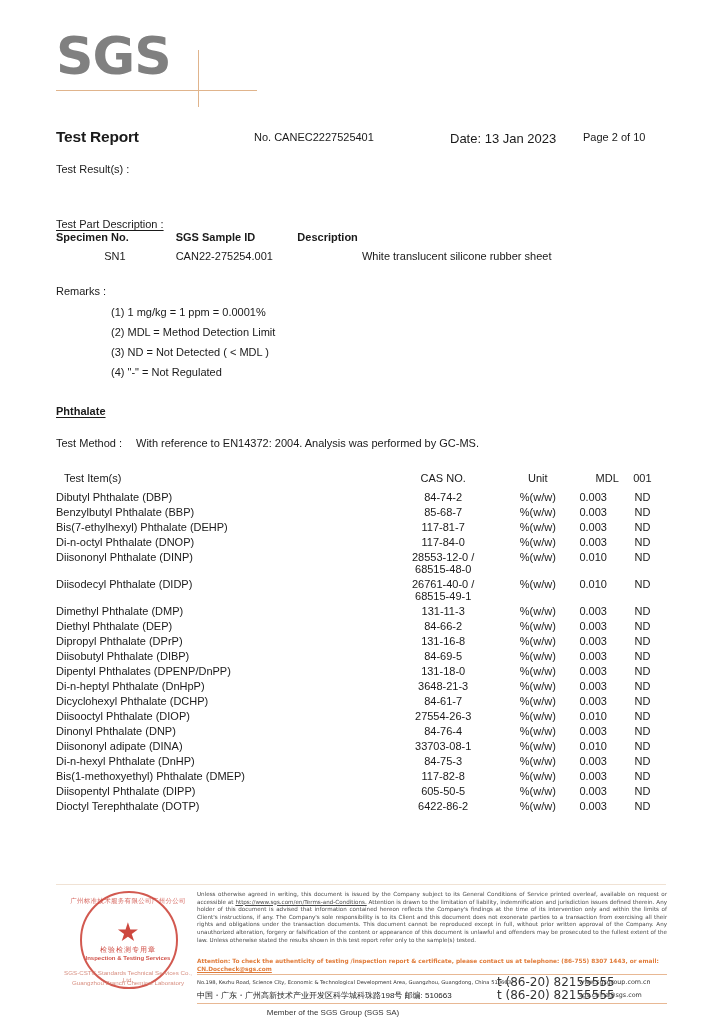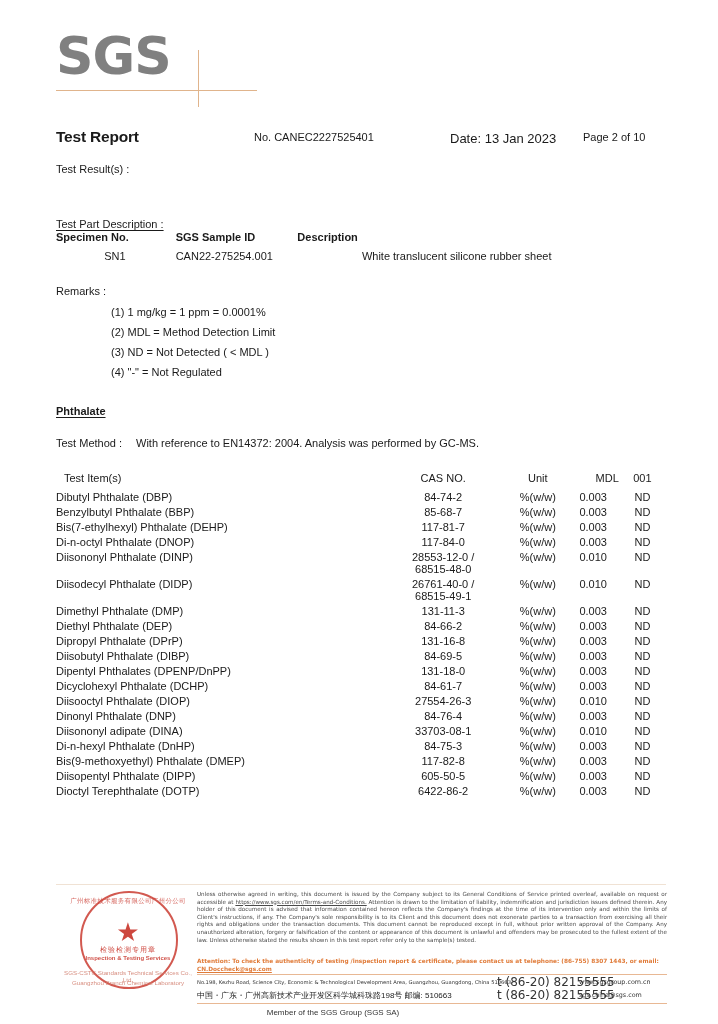--- a/index.html
+++ b/index.html
@@ -523,20 +523,27 @@
           <td class="td-001">ND</td>
         </tr>
         <tr>
           <td class="td-item">Dipentyl Phthalates (DPENP/DnPP)</td>
           <td class="td-cas"><span>131-18-0</span></td>
           <td class="td-unit">%(w/w)</td>
           <td class="td-mdl">0.003</td>
           <td class="td-001">ND</td>
         </tr>
         <tr>
+          <td class="td-item">Di-n-heptyl Phthalate (DnHpP)</td>
+          <td class="td-cas"><span>3648-21-3</span></td>
+          <td class="td-unit">%(w/w)</td>
+          <td class="td-mdl">0.003</td>
+          <td class="td-001">ND</td>
+        </tr>
+        <tr>
           <td class="td-item">Dicyclohexyl Phthalate (DCHP)</td>
           <td class="td-cas"><span>84-61-7</span></td>
           <td class="td-unit">%(w/w)</td>
           <td class="td-mdl">0.003</td>
           <td class="td-001">ND</td>
         </tr>
         <tr>
           <td class="td-item">Diisooctyl Phthalate (DIOP)</td>
           <td class="td-cas"><span>27554-26-3</span></td>
           <td class="td-unit">%(w/w)</td>
@@ -558,21 +565,21 @@
           <td class="td-001">ND</td>
         </tr>
         <tr>
           <td class="td-item">Di-n-hexyl Phthalate (DnHP)</td>
           <td class="td-cas"><span>84-75-3</span></td>
           <td class="td-unit">%(w/w)</td>
           <td class="td-mdl">0.003</td>
           <td class="td-001">ND</td>
         </tr>
         <tr>
-          <td class="td-item">Bis(9-methoxyethyl) Phthalate (DMEP)</td>
+          <td class="td-item">Bis(1-methoxyethyl) Phthalate (DMEP)</td>
           <td class="td-cas"><span>117-82-8</span></td>
           <td class="td-unit">%(w/w)</td>
           <td class="td-mdl">0.003</td>
           <td class="td-001">ND</td>
         </tr>
         <tr>
           <td class="td-item">Diisopentyl Phthalate (DIPP)</td>
           <td class="td-cas"><span>605-50-5</span></td>
           <td class="td-unit">%(w/w)</td>
           <td class="td-mdl">0.003</td>

